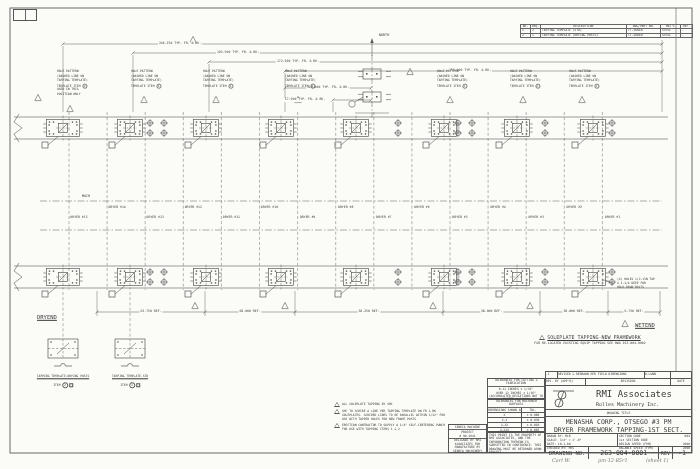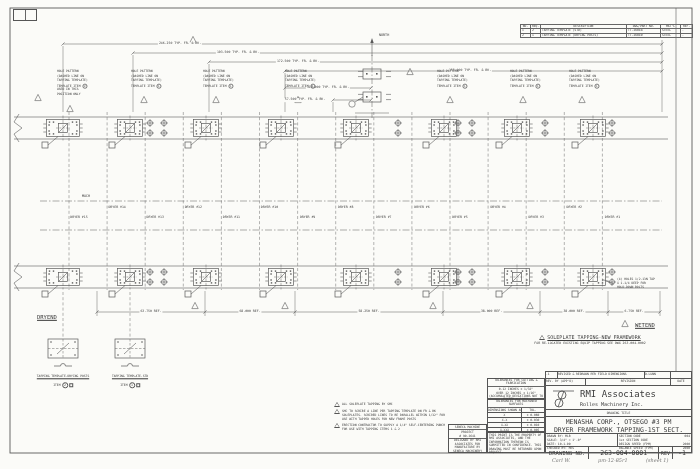--- a/index.html
+++ b/index.html
@@ -819,21 +819,21 @@
       <span class="tb-cell" style="flex:1;text-align:center">REVISION</span>
       <span style="width:20px;text-align:center">DATE</span>
     </div>
     <div style="display:flex;align-items:center;height:24px;border-bottom:0.6px solid #555;padding-left:4px">
       <svg width="26" height="22" viewBox="0 0 26 22">
         <line x1="3" y1="4" x2="24" y2="4" stroke="#555" stroke-width="0.8"></line>
         <circle cx="12" cy="8" r="4" fill="none" stroke="#555" stroke-width="0.9"></circle>
         <circle cx="9" cy="16" r="4" fill="none" stroke="#555" stroke-width="0.9"></circle>
         <line x1="14" y1="4" x2="8" y2="20" stroke="#555" stroke-width="0.8"></line>
       </svg>
-      <div style="margin-left:4px">
+      <div style="margin-left:20px">
         <div class="t9">RMI Associates</div>
         <div class="t5" style="margin-top:2px">Rolles Machinery Inc.</div>
       </div>
     </div>
     <div class="t3" style="height:7px;text-align:center;border-bottom:0.6px solid #555;padding-top:1px">DRAWING TITLE</div>
     <div style="height:17px;text-align:center;border-bottom:0.6px solid #555">
       <div class="t65" style="padding-top:1px">MENASHA CORP., OTSEGO #3 PM</div>
       <div class="t65">DRYER FRAMEWORK TAPPING-1ST SECT.</div>
     </div>
     <div style="display:flex;height:13px;border-bottom:0.6px solid #555">

